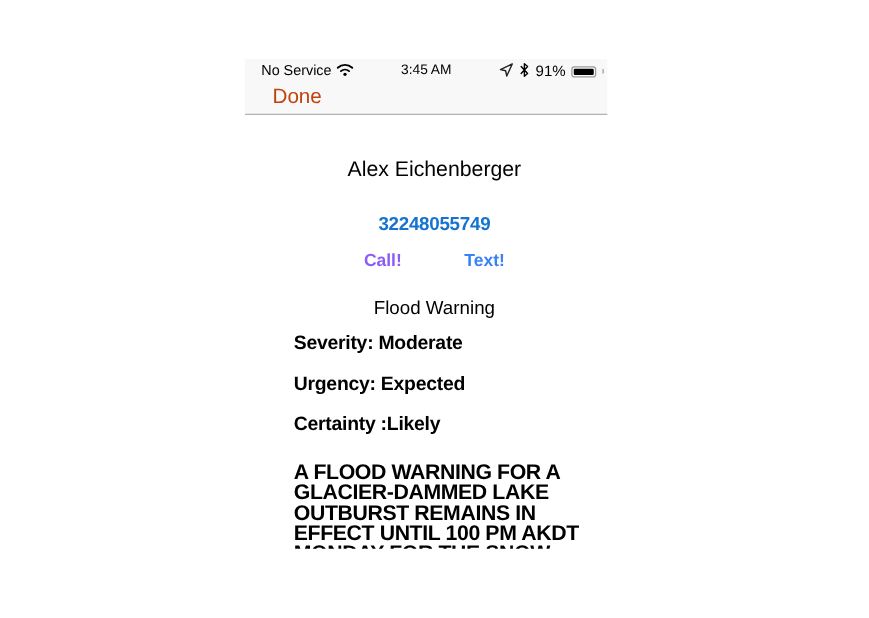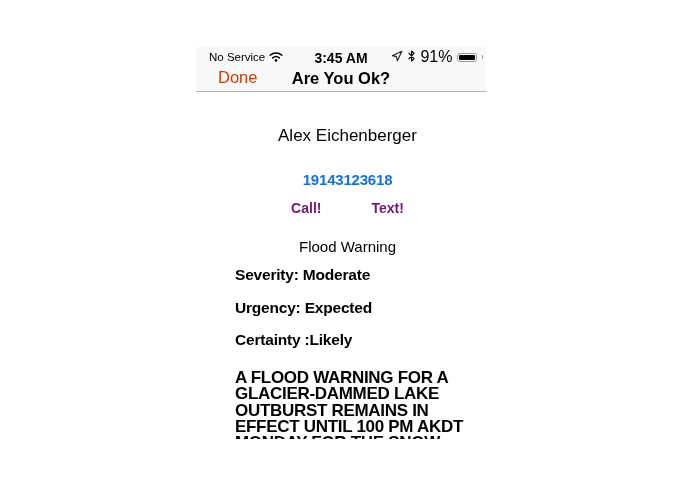--- a/index.html
+++ b/index.html
@@ -49,31 +49,31 @@
     display: flex;
     align-items: center;
     gap: 4px;
     font-weight: 400;
   }
   .sb-time {
     position: absolute;
     left: 0; right: 0;
     top: 3px;
     text-align: center;
-    font-weight: 700;
-    font-size: 14px;
+    font-weight: 400;
+    font-size: 11px;
     pointer-events: none;
   }
   .sb-right {
     margin-left: auto;
     display: flex;
     align-items: center;
     gap: 4px;
   }
-  .sb-right .pct { font-size: 16px; }
+  .sb-right .pct { font-size: 12px; }
   .battery {
     position: relative;
     width: 20px;
     height: 9px;
     border: 1px solid #9a9a9a;
     border-radius: 2.5px;
     display: inline-block;
     box-sizing: border-box;
   }
   .battery-fill {
@@ -207,31 +207,30 @@
           </span>
           <span class="pct">91%</span>
           <span class="battery">
               <span class="battery-fill"></span>
             </span>
           <span class="battery-nub"></span>
         </div>
       </div>
       <div class="nav-bar">
         <button class="done-button" style="color:#c2410c">Done</button>
-        <div class="nav-title">Are You Ok?</div>
       </div>
     </div>
 
     <div class="content-item contact-name">Alex Eichenberger</div>
 
-    <div class="content-item phone-number" style="color:#1673d2">19143123618</div>
+    <div class="content-item phone-number" style="color:#1673d2">32248055749</div>
 
     <div class="content-item actions">
-      <button class="action-button" style="color:#701a75">Call!</button>
-      <button class="action-button" style="color:#701a75">Text!</button>
+      <button class="action-button" style="color:#8b5cf6">Call!</button>
+      <button class="action-button" style="color:#3b82f6">Text!</button>
     </div>
 
     <div class="content-item alert-field f-severity">Severity: Moderate</div>
 
     <div class="content-item alert-title">Flood Warning</div>
     <div class="content-item alert-field f-urgency">Urgency: Expected</div>
     <div class="content-item alert-field f-certainty">Certainty :Likely</div>
 
     <div class="content-item alert-description">A FLOOD WARNING FOR A GLACIER-DAMMED LAKE OUTBURST REMAINS IN EFFECT UNTIL 100 PM AKDT MONDAY FOR THE SNOW RIVER AND THE KENAI RIVER FROM KENAI LAKE TO SKILAK LAKE... The Snow glacier dammed lake is still releasing at this time. Water levels on the Snow River are steadily rising and are reflective of previous outburst events. Expect a</div>
 

